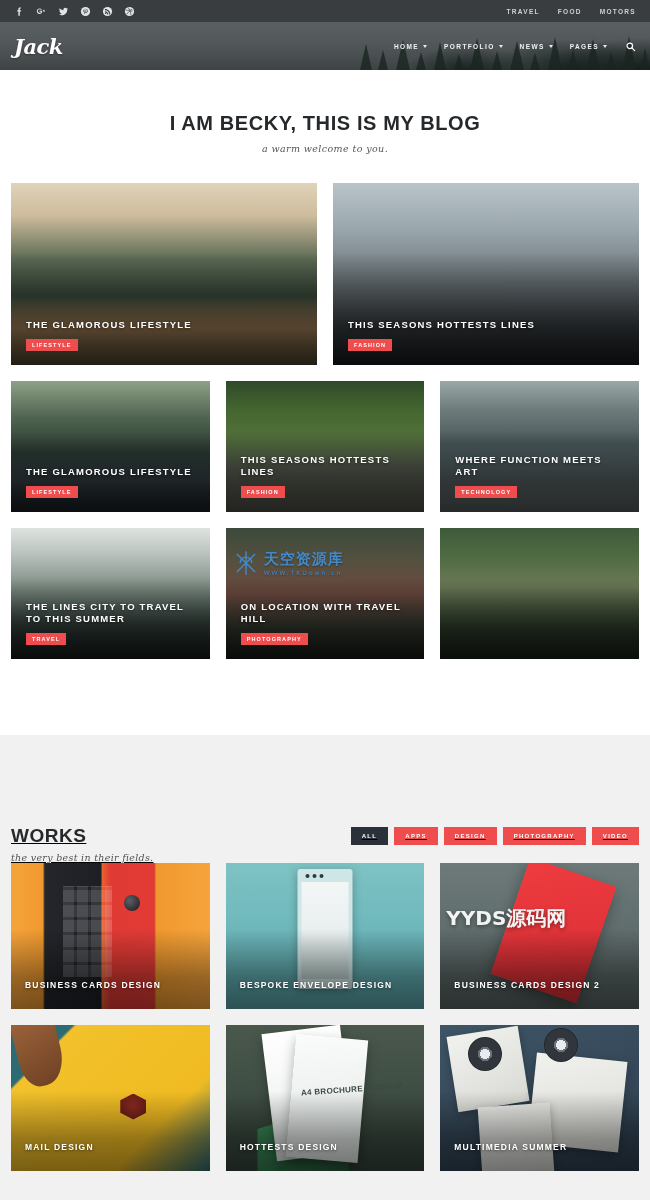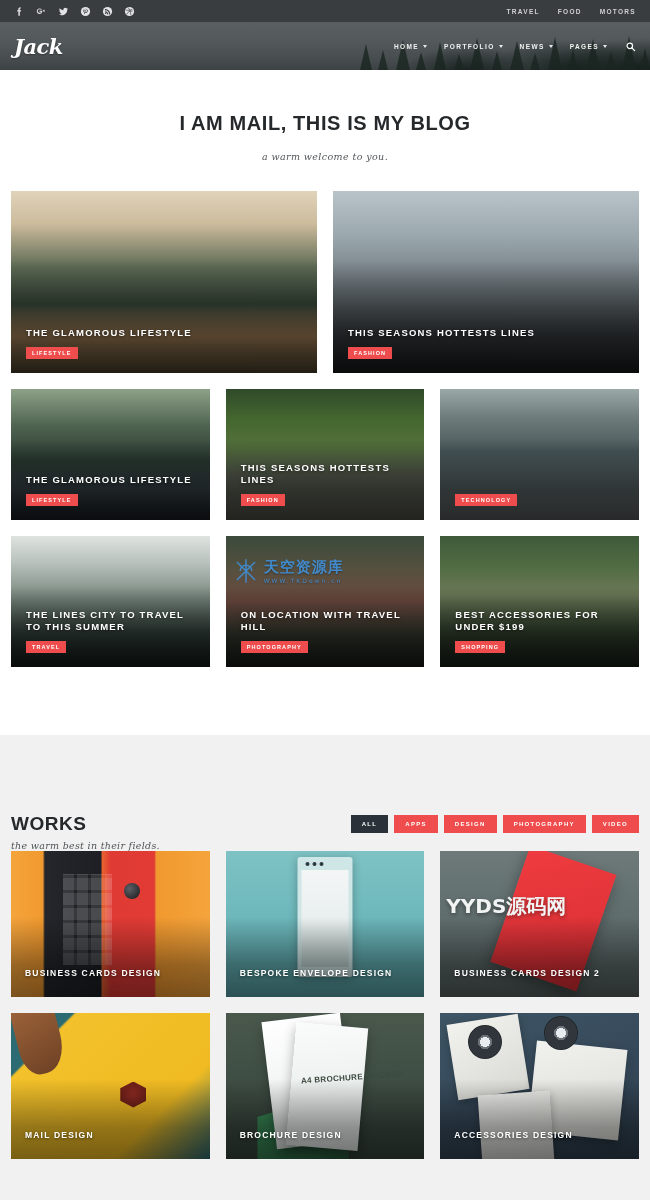--- a/index.html
+++ b/index.html
@@ -100,21 +100,21 @@
   
   .intro { padding: 42px 0 26px; text-align: center; background:#fff; }
   .intro h1 {
     font-size: 20px;
     letter-spacing: 0.6px;
     color: #26292b;
     font-weight: bold;
     font-family: "Liberation Sans", sans-serif;
   }
   .intro .sub {
-    margin-top: 16px;
+    margin-top: 8px;
     font-family: "DejaVu Serif", serif;
     font-style: italic;
     font-size: 9.5px;
     color: #53575a;
     letter-spacing: .4px;
   }
 
   
   .blog { padding: 3px 11px; background:#fff; }
   .row { display: flex; gap: 16px; margin-bottom: 16px; }
@@ -199,21 +199,22 @@
   .watermark-blue .wm-url {
     color: #3f8fd8; font-size: 6px; letter-spacing: 2px;
     font-family: "DejaVu Sans", sans-serif;
     text-shadow: 0 1px 2px rgba(0,0,0,.4);
   }
 
   
   .works {
     position: absolute; left: 0; right: 0; top: 735px; bottom: 0;
     background: #f1f1f1;
-    padding: 4px 11px;
+    padding: 16px 11px;
+    text-decoration: underline;
   }
   .works-head {
     display: flex; align-items: flex-end; justify-content: space-between;
     padding: 45px 0 0 0;
     height: 112px;
   }
   .works-title h2 {
     font-size: 19px;
     letter-spacing: .5px;
     color: #26292b;
@@ -428,21 +429,21 @@
       <a class="search-btn">
         <svg width="11" height="11" viewBox="0 0 24 24" fill="none" stroke="#fff" stroke-width="2.6">
           <circle cx="10.5" cy="10.5" r="6"></circle>
             <line x1="15" y1="15" x2="21" y2="21" stroke-linecap="round"></line>
         </svg>
       </a>
     </div>
   </div>
 
   <div class="intro">
-    <h1>I AM MAIL, THIS IS MY BLOG</h1>
+    <h1>I AM BECKY, THIS IS MY BLOG</h1>
     <div class="sub">a warm welcome to you.</div>
   </div>
 
   <div class="blog">
 
     <div class="row r1">
       <div class="card">
         <div class="ph ph-road1"></div>
         <div class="shade"></div>
         <div class="meta">
@@ -474,20 +475,21 @@
         <div class="shade"></div>
         <div class="meta">
           <div class="ttl">THIS SEASONS HOTTESTS LINES</div>
           <span class="tag">FASHION</span>
         </div>
       </div>
       <div class="card">
         <div class="ph ph-wet"></div>
         <div class="shade"></div>
         <div class="meta">
+          <div class="ttl">WHERE FUNCTION MEETS ART</div>
           <span class="tag">TECHNOLOGY</span>
         </div>
       </div>
     </div>
 
     <div class="row r3">
       <div class="card">
         <div class="ph ph-mountain"></div>
         <div class="shade"></div>
         <div class="meta">
@@ -511,34 +513,30 @@
         </div>
         <div class="shade"></div>
         <div class="meta">
           <div class="ttl">ON LOCATION WITH TRAVEL HILL</div>
           <span class="tag">PHOTOGRAPHY</span>
         </div>
       </div>
       <div class="card">
         <div class="ph ph-backpack"></div>
         <div class="shade"></div>
-        <div class="meta">
-          <div class="ttl">BEST ACCESSORIES FOR UNDER $199</div>
-          <span class="tag">SHOPPING</span>
-        </div>
       </div>
     </div>
 
   </div>
 
   <div class="works">
     <div class="works-head">
       <div class="works-title">
         <h2>WORKS</h2>
-        <div class="wsub">the warm best in their fields.</div>
+        <div class="wsub">the very best in their fields.</div>
       </div>
       <div class="filters">
         <div class="filt active">ALL</div>
         <div class="filt">APPS</div>
         <div class="filt">DESIGN</div>
         <div class="filt">PHOTOGRAPHY</div>
         <div class="filt">VIDEO</div>
       </div>
     </div>
 
@@ -585,29 +583,29 @@
         <div class="wttl">MAIL DESIGN</div>
       </div>
       <div class="wcard">
         <div class="ph ph-broch">
           <div class="grn"></div>
           <div class="sheetA"></div>
           <div class="sheetB"></div>
           <div class="txt">A4 BROCHURE MOCKUP</div>
         </div>
         <div class="wshade"></div>
-        <div class="wttl">BROCHURE DESIGN</div>
+        <div class="wttl">HOTTESTS DESIGN</div>
       </div>
       <div class="wcard">
         <div class="ph ph-cd">
           <div class="slv s1"></div>
           <div class="slv s2"></div>
           <div class="slv s3"></div>
           <div class="disc d1"></div>
           <div class="disc d2"></div>
         </div>
         <div class="wshade"></div>
-        <div class="wttl">ACCESSORIES DESIGN</div>
+        <div class="wttl">MULTIMEDIA SUMMER</div>
       </div>
     </div>
   </div>
 
 </div>
 
 </body></html>

